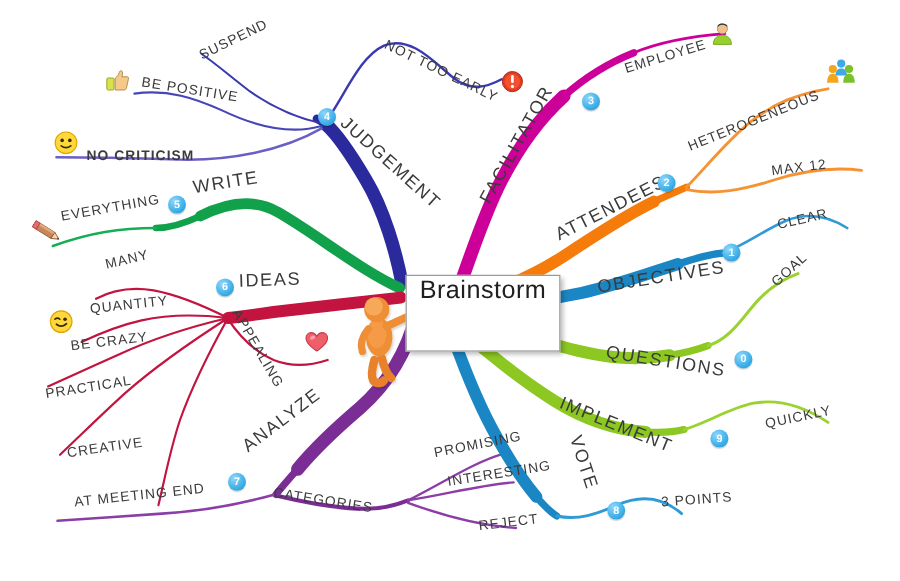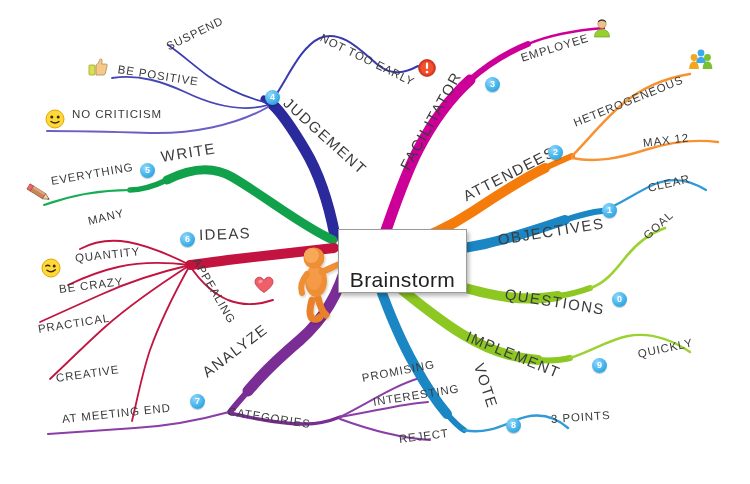--- a/index.html
+++ b/index.html
@@ -9,21 +9,21 @@
   svg#map{position:absolute;left:0;top:0;width:750px;height:484px;}
   .lbl{position:absolute;white-space:nowrap;color:#3b3b3b;font-family:"Liberation Sans",sans-serif;
        letter-spacing:.6px;transform-origin:left center;pointer-events:none;}
   .main-lbl{font-size:15px;letter-spacing:1.4px;}
   .sub-lbl{font-size:11.5px;letter-spacing:.9px;}
   .badge{position:absolute;width:15px;height:15px;border-radius:50%;
          background:radial-gradient(circle at 35% 30%,#8fd6fb 0%,#43b3ea 55%,#1f8fd0 100%);
          color:#fff;font-size:9px;font-weight:bold;line-height:15px;text-align:center;
          font-family:"Liberation Sans",sans-serif;box-shadow:0 1px 1px rgba(0,0,0,.22);}
   .centerbox{position:absolute;background:#fff;border:1px solid #9a9a9a;
-             box-shadow:2px 3px 4px rgba(0,0,0,.28);display:flex;align-items:flex-end;justify-content:center;}
+             box-shadow:2px 3px 4px rgba(0,0,0,.28);display:flex;align-items:flex-start;justify-content:center;}
   .centerbox span{font-family:"Liberation Sans",sans-serif;font-size:21px;color:#202020;letter-spacing:.4px;}
   .ico{position:absolute;line-height:1;pointer-events:none;}
 </style>
 </head>
 <body>
 
 <div id="canvas">
 
   <svg id="map" viewBox="0 0 750 484">
     <defs>
@@ -157,21 +157,21 @@
 
   <div class="lbl main-lbl" style="left:204px;top:365px;transform:rotate(-37deg);">ANALYZE</div>
 
   <div class="lbl main-lbl" style="left:199px;top:226px;transform:rotate(-2deg);">IDEAS</div>
 
   <div class="lbl main-lbl" style="left:161px;top:148px;transform:rotate(-9deg);">WRITE</div>
 
   <div class="lbl sub-lbl" style="left:321px;top:31px;transform:rotate(26deg);">NOT TOO EARLY</div>
   <div class="lbl sub-lbl" style="left:167px;top:41px;transform:rotate(-26deg);">SUSPEND</div>
   <div class="lbl sub-lbl" style="left:118px;top:63px;transform:rotate(9deg);">BE POSITIVE</div>
-  <div class="lbl sub-lbl" style="left:72px;top:108px;transform:rotate(0deg);">NO CRITICISM</div>
+  <div class="lbl sub-lbl" style="left:72px;top:124px;transform:rotate(0deg);font-weight:bold;">NO CRITICISM</div>
 
   <div class="lbl sub-lbl" style="left:51px;top:175px;transform:rotate(-10deg);">EVERYTHING</div>
 
   <div class="lbl sub-lbl" style="left:521px;top:52px;transform:rotate(-17deg);">EMPLOYEE</div>
 
   <div class="lbl sub-lbl" style="left:574px;top:117px;transform:rotate(-22deg);">HETEROGENEOUS</div>
   <div class="lbl sub-lbl" style="left:643px;top:137px;transform:rotate(-7deg);">MAX 12</div>
 
   <div class="lbl sub-lbl" style="left:648px;top:182px;transform:rotate(-13deg);">CLEAR</div>
 

